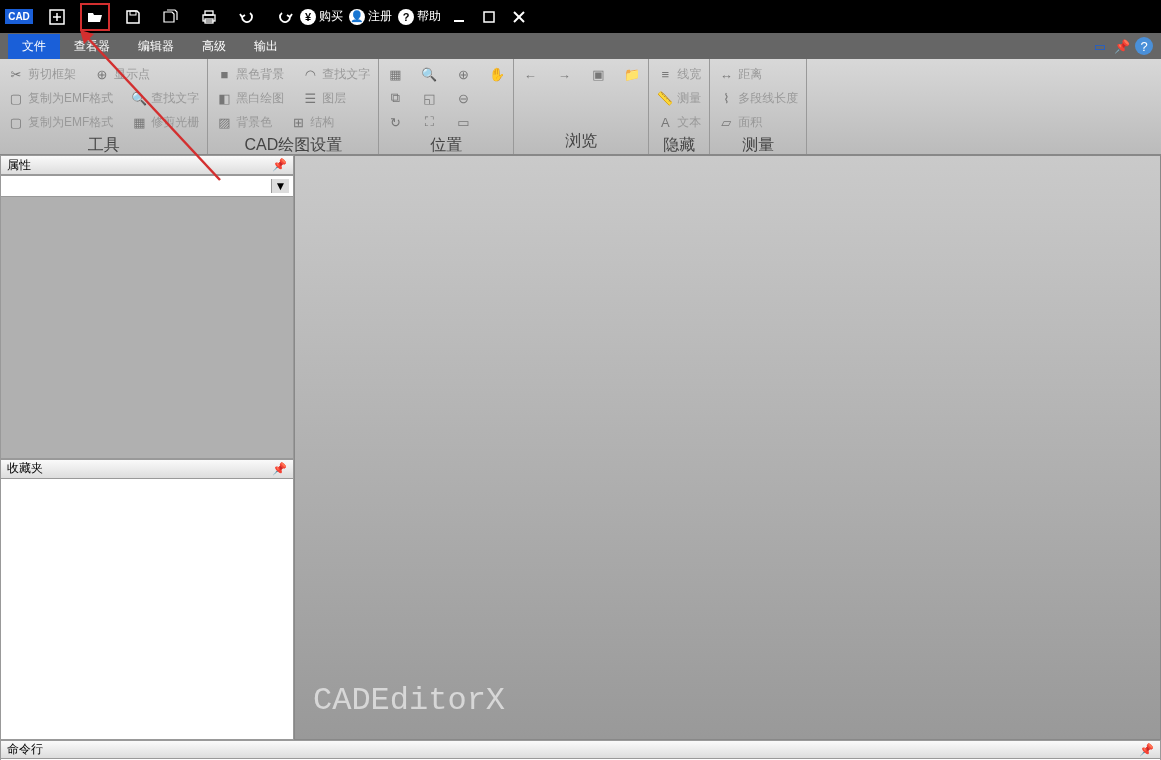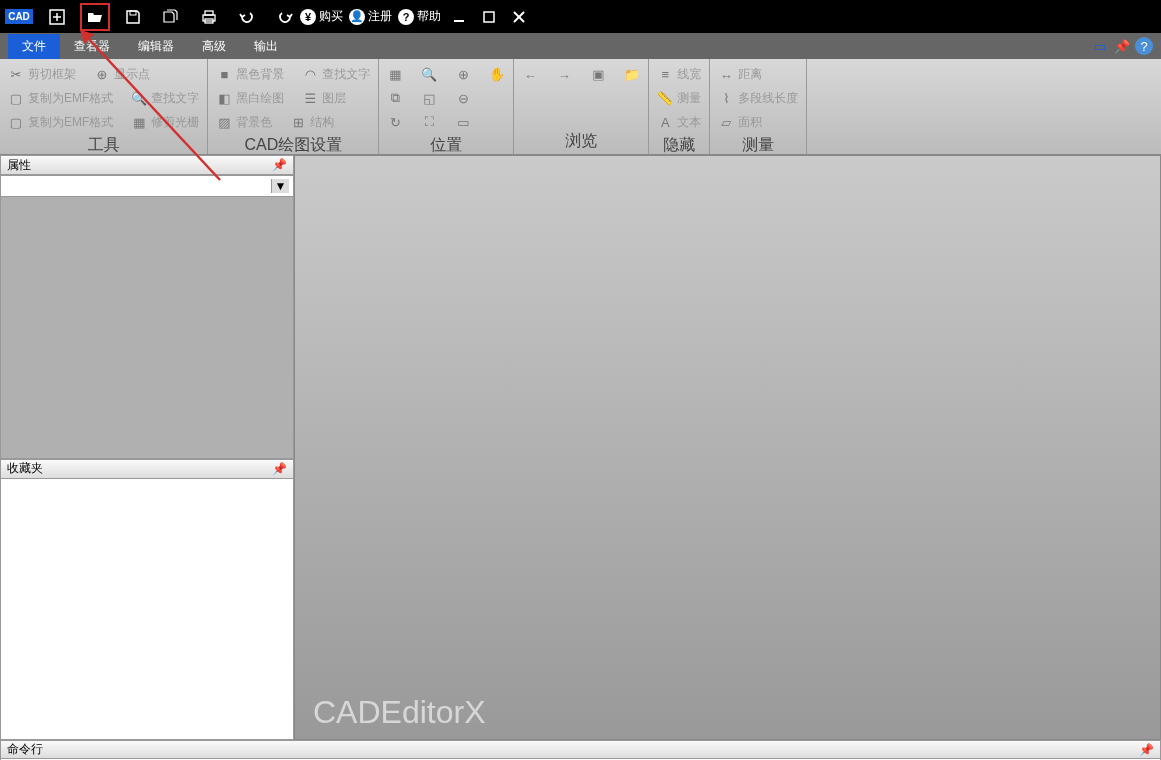--- a/index.html
+++ b/index.html
@@ -31,21 +31,21 @@
 .leftpanels { width: 294px; display: flex; flex-direction: column; }
 .panel-head { height: 20px; background: linear-gradient(to bottom, #fafafa, #ddd); border: 1px solid #999; display: flex; align-items: center; padding: 0 6px; font-size: 12px; }
 .panel-head .pin { margin-left: auto; cursor: pointer; }
 .prop-combo { height: 22px; background: #fff; border: 1px solid #999; margin: 0; display: flex; align-items: center; padding: 0 4px; font-size: 12px; }
 .prop-combo .dd { margin-left: auto; width: 18px; text-align: center; cursor: pointer; background: #ddd; border-left: 1px solid #999; }
 .prop-area { flex: 1; background: #b0b0b0; border: 1px solid #999; border-top: none; min-height: 190px; }
 .fav-head-cols { height: 20px; background: linear-gradient(to bottom,#fafafa,#e2e2e2); border: 1px solid #999; border-top: none; display: flex; font-size: 12px; }
 .fav-col { padding: 2px 8px; border-right: 1px solid #ccc; }
 .fav-body { flex: 1; background: #fff; border: 1px solid #999; border-top: none; min-height: 190px; }
 .canvas { flex: 1; background: linear-gradient(to bottom, #cacaca 0%, #999 100%); position: relative; border: 1px solid #888; }
-.watermark { position: absolute; left: 18px; bottom: 8px; font-size: 32px; color: rgba(255,255,255,0.6); font-weight: 300; }
+.watermark { position: absolute; left: 18px; bottom: 20px; font-size: 32px; color: rgba(255,255,255,0.6); font-weight: 300; font-family: Liberation Mono, monospace; }
 .cmdpanel { border: 1px solid #999; }
 .cmd-head { height: 18px; background: linear-gradient(to bottom,#fafafa,#ddd); display: flex; align-items: center; padding: 0 6px; font-size: 12px; border-bottom: 1px solid #999; }
 .cmd-head .pin { margin-left: auto; cursor: pointer; }
 .cmd-body { height: 42px; background: #fff; font-size: 12px; padding: 3px 8px; display: flex; }
 .red-arrow { position: absolute; left: 80px; top: 30px; pointer-events: none; z-index: 100; }
 </style>
 </head>
 <body>
 
 <div class="titlebar">

